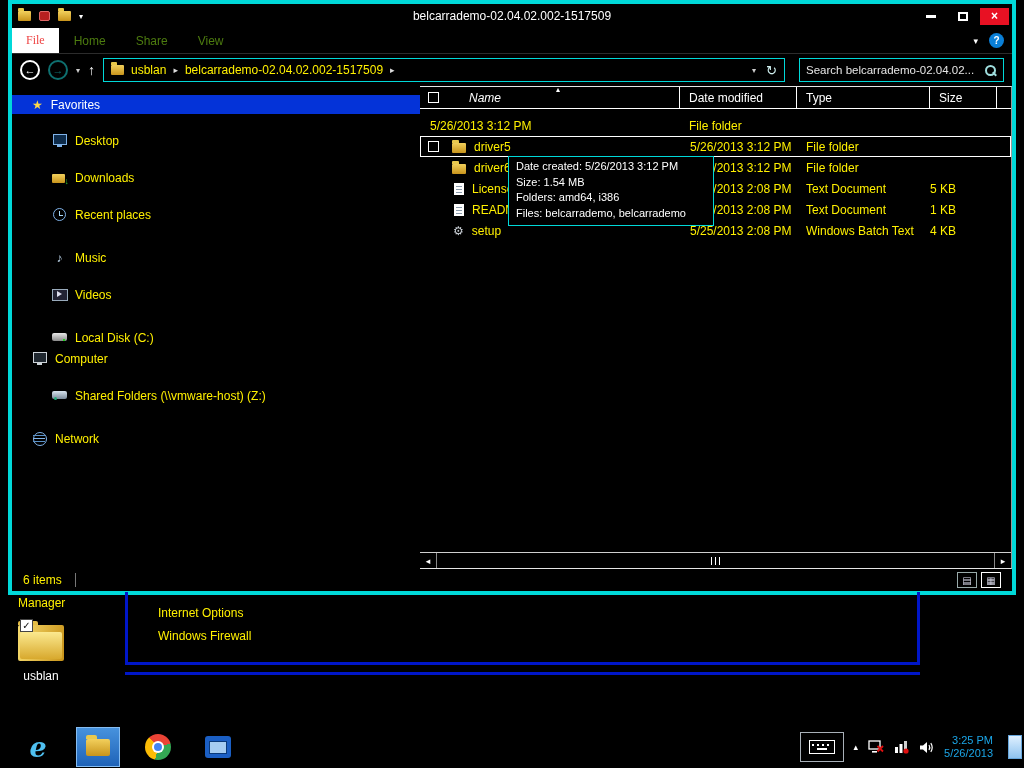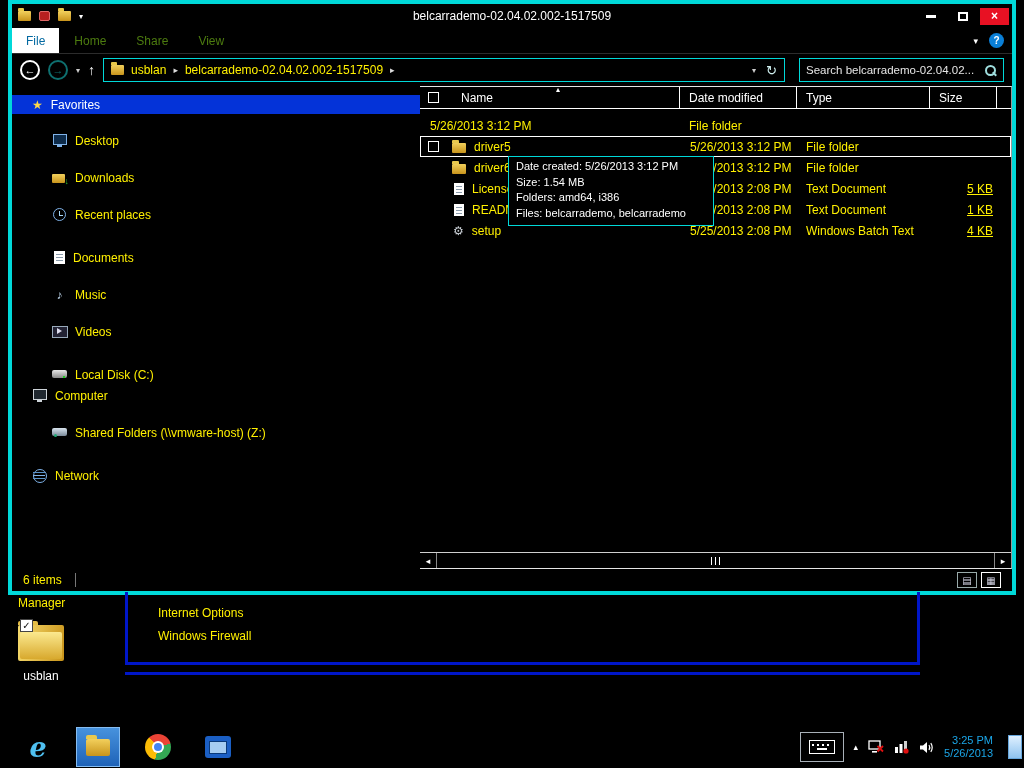--- a/index.html
+++ b/index.html
@@ -24,21 +24,21 @@
   .qat-chev { color:#fff; font-size:8px; }
   .title { position:absolute; left:0; right:0; text-align:center; color:#fff; font-size:12px; }
   .win-controls { margin-left:auto; display:flex; gap:3px; padding-right:3px; z-index:2; }
   .wc { width:29px; height:17px; display:flex; align-items:center; justify-content:center; }
   .wc-min .g { width:10px; height:3px; background:#fff; }
   .wc-max .g { width:10px; height:9px; border:2px solid #fff; }
   .wc-close { background:var(--red); color:#fff; font-size:12px; font-weight:bold; }
 
   .ribbon { height:26px; display:flex; align-items:stretch; border-bottom:1px solid #2c2c2c; position:relative; }
   .tab { display:flex; align-items:center; padding:0 15px; color:#4d7c0f; }
-  .tab-file { background:#fff; color:#0369a1; padding:0 14px; }
+  .tab-file { background:#fff; color:#ef4444; padding:0 14px;font-family:Liberation Serif, serif; }
   .ribbon-right { position:absolute; right:8px; top:0; height:100%; display:flex; align-items:center; gap:11px; }
   .rib-chev { color:#fff; font-size:9px; }
   .help { width:15px; height:15px; border-radius:50%; background:#0a7fd7; color:#fff; font-size:10px; font-weight:bold; display:flex; align-items:center; justify-content:center; }
 
   .navbar { height:32px; display:flex; align-items:center; padding:0 8px; gap:8px; }
   .nav-circ { width:20px; height:20px; border:2px solid #fff; border-radius:50%; color:#fff; font-size:11px; display:flex; align-items:center; justify-content:center; flex:none; }
   .nav-circ.dis { border-color:#0e6f6f; color:#0e6f6f; }
   .nav-chev { color:#ccc; font-size:8px; }
   .nav-up { color:#fff; font-size:14px; }
   .addrbar { flex:1; height:24px; border:1px solid var(--cyan); display:flex; align-items:center; gap:7px; padding:0 7px; }
@@ -89,39 +89,39 @@
   .si-share::after { content:""; position:absolute; left:2px; bottom:2px; width:3px; height:3px; border-radius:50%; background:#2a7; }
   .si-net::before { content:""; position:absolute; left:1px; top:0; width:12px; height:12px; border:1px solid #7fb2e8; border-radius:50%; }
   .si-net::after { content:""; position:absolute; left:1px; top:6px; width:12px; height:1px; background:#7fb2e8; box-shadow:0 -3px 0 #5a92c8, 0 3px 0 #5a92c8; }
 
   
   .filepanel { flex:1; position:relative; border-top:1px solid #e6e6e6; border-bottom:1px solid #e6e6e6; border-right:1px solid #9a9a9a; }
   .gridcols { display:grid; grid-template-columns:260px 117px 133px 67px auto; }
   .lheader { height:22px; border-bottom:1px solid #fff; position:relative; color:#fff; }
   .hcell { display:flex; align-items:center; border-right:1px solid #fff; padding-left:9px; position:relative; }
   .hcell.fill { border-right:0; }
-  .hcell.name { padding-left:8px; gap:22px; }
+  .hcell.name { padding-left:8px; gap:30px;font-style:italic; }
   .chk { width:11px; height:11px; border:1px solid #fff; background:#000; flex:none; }
   .sort { position:absolute; left:136px; top:-2px; font-size:8px; color:#fff; }
   .rows { margin-top:6px; }
   .frow { height:21px; align-items:center; color:var(--yel); }
   .frow.sel { box-shadow:inset 0 0 0 1px #fff; }
   .ncell { display:flex; align-items:center; padding-left:8px; }
   .ncell .chk { visibility:hidden; margin-right:13px; }
   .frow.sel .ncell .chk { visibility:visible; }
   .ic { width:14px; height:12px; flex:none; position:relative; margin-right:8px; }
   .ic-folder { height:10px; margin-top:2px; background:linear-gradient(#f2d05c,#c8941c); border-radius:1px; }
   .ic-folder::before { content:""; position:absolute; top:-3px; left:0; width:7px; height:3px; background:#e9c94e; border-radius:1px 1px 0 0; }
   .ic-doc { width:10px; height:12px; background:#fff; margin-left:2px; }
   .ic-doc::before { content:""; position:absolute; left:2px; top:3px; width:6px; height:7px;
                     background:repeating-linear-gradient(#8899aa 0 1px,transparent 1px 3px); }
   .ic-gear { font-size:12px; color:#ccd2d8; line-height:12px; width:auto; margin-left:1px; }
   .dcell { padding-left:10px; }
   .tcell { padding-left:9px; }
-  .scell { text-align:right; padding-right:4px;text-decoration:underline; }
+  .scell { text-align:left; padding-right:4px; }
 
   .tooltip { position:absolute; left:88px; top:69px; width:206px; border:1px solid var(--cyan);
              background:#000; color:#fff; font-size:11px; line-height:15.5px; padding:2px 7px 4px; z-index:10; }
 
   .hscroll { position:absolute; left:0; right:0; bottom:0; height:16px; border-top:1px solid #cfcfcf; display:flex; background:#000; }
   .harrow { width:17px; display:flex; align-items:center; justify-content:center; color:#fff; font-size:9px; }
   .harrow.l { border-right:1px solid #8a8a8a; }
   .harrow.r { border-left:1px solid #8a8a8a; }
   .htrack { flex:1; position:relative; }
   .hthumb { position:absolute; left:1px; right:1px; top:2px; bottom:2px; display:flex; align-items:center; justify-content:center; }
@@ -246,24 +246,20 @@
           <span class="si si-downloads"></span>
           <span>Downloads</span>
         </div>
         <div class="srow child">
           <span class="si si-clock"></span>
           <span>Recent places</span>
         </div>
       </div>
 
       <div class="sgroup">
-        <div class="srow child">
-          <span class="si si-doc"></span>
-          <span>Documents</span>
-        </div>
         <div class="srow child">
           <span class="mnote">♪</span>
           <span>Music</span>
         </div>
         <div class="srow child">
           <span class="si si-video"></span>
           <span>Videos</span>
         </div>
       </div>
 

